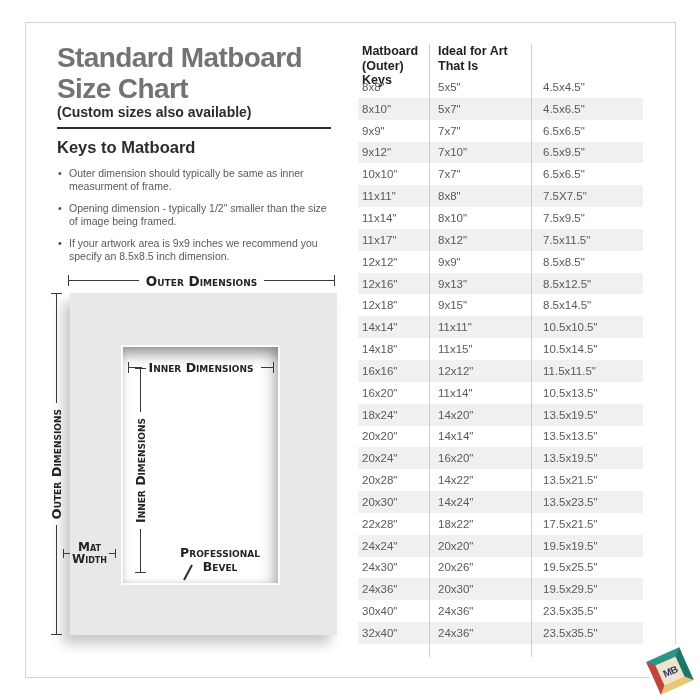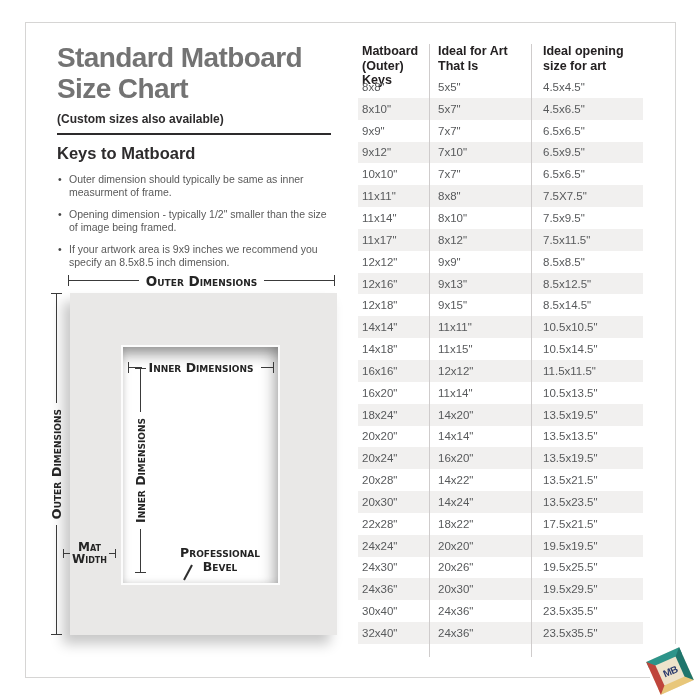--- a/index.html
+++ b/index.html
@@ -11,21 +11,21 @@
   .frame-line { position: absolute; background: #d6d5d4; }
   #frame-top    { left: 25px; top: 22px;  width: 651px; height: 1px; }
   #frame-left   { left: 25px; top: 22px;  width: 1px;  height: 656px; }
   #frame-right  { left: 675px; top: 22px; width: 1px;  height: 656px; }
   #frame-bottom { left: 25px; top: 677px; width: 651px; height: 1px; }
 
   
   .left-col { position: absolute; left: 57px; top: 42px; width: 278px; }
   .page-title { font-size: 28px; line-height: 31px; font-weight: bold; letter-spacing: -0.6px;
                 color: #737373; white-space: pre-line; }
-  .subtitle { margin-top: 8px; font-size: 12px; font-weight: bold; color: #2d2b2c; }
+  .subtitle { margin-top: 0; font-size: 14px; font-weight: bold; color: #2d2b2c; }
   .title-divider { margin-top: 7px; width: 274px; height: 2px; background: #2d2b2c; }
   .keys-heading { margin-top: 9px; font-size: 16.5px; font-weight: bold; color: #2d2b2c; }
   .keys-list { margin-top: 10px; list-style: none; }
   .keys-list li { position: relative; padding-left: 12px; font-size: 10.5px; line-height: 12.5px;
                   color: #595959; margin-bottom: 10px; width: 272px; }
   .keys-list li::before { content: "•"; position: absolute; left: 1px; top: 0; color: #444; }
 
   
   .marker { font-family: "DejaVu Sans", sans-serif; font-variant: small-caps;
             font-weight: bold; color: #242424; white-space: pre-line; }
@@ -156,22 +156,20 @@
   <div id="bevel-slash"></div>
 
   <div id="size-table">
     <div class="t-div" id="t-div-1"></div>
     <div class="t-div" id="t-div-2"></div>
     <div class="t-header">
       <div class="c1">Matboard
 (Outer) Keys</div>
       <div class="c2">Ideal for Art
 That Is</div>
-      <div class="c3">Ideal opening
-size for art</div>
     </div>
     <div>
         <div class="t-row">
           <div class="c1">8x8"</div>
           <div class="c2">5x5"</div>
           <div class="c3">4.5x4.5"</div>
         </div>
         <div class="t-row alt">
           <div class="c1">8x10"</div>
           <div class="c2">5x7"</div>

